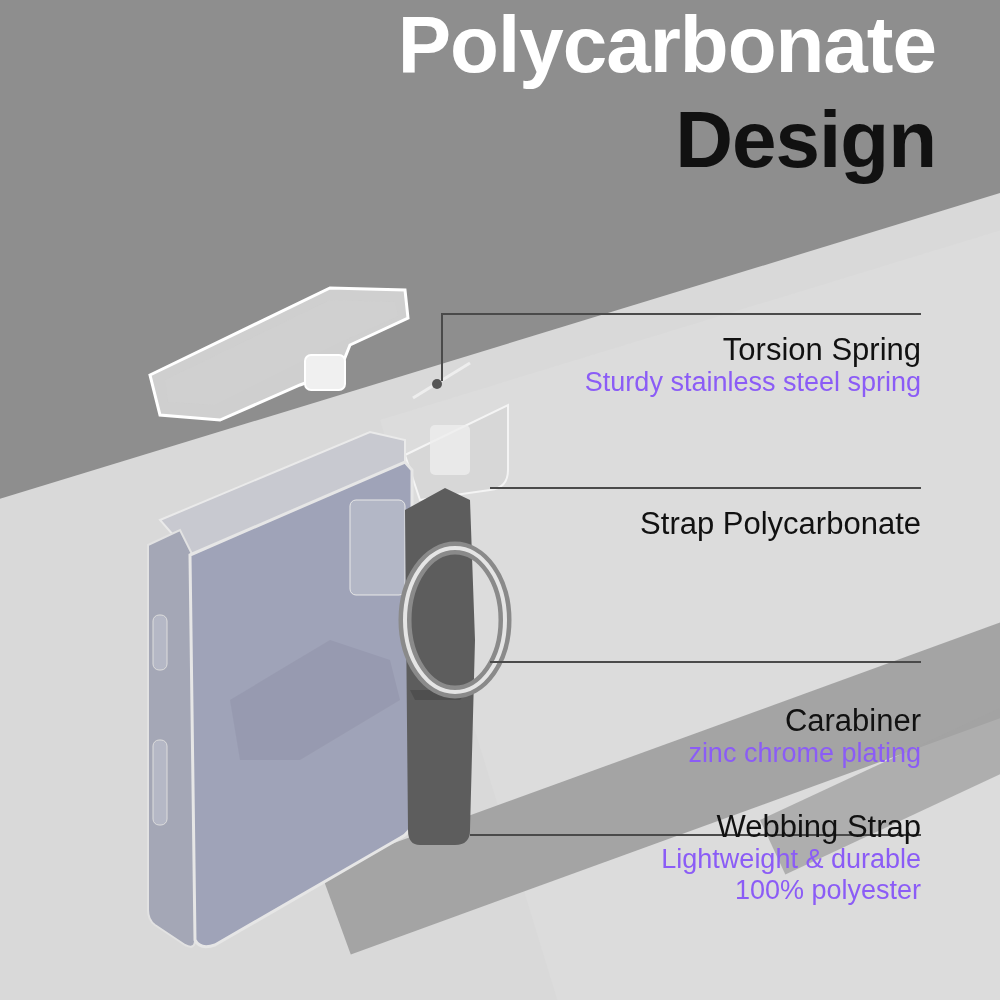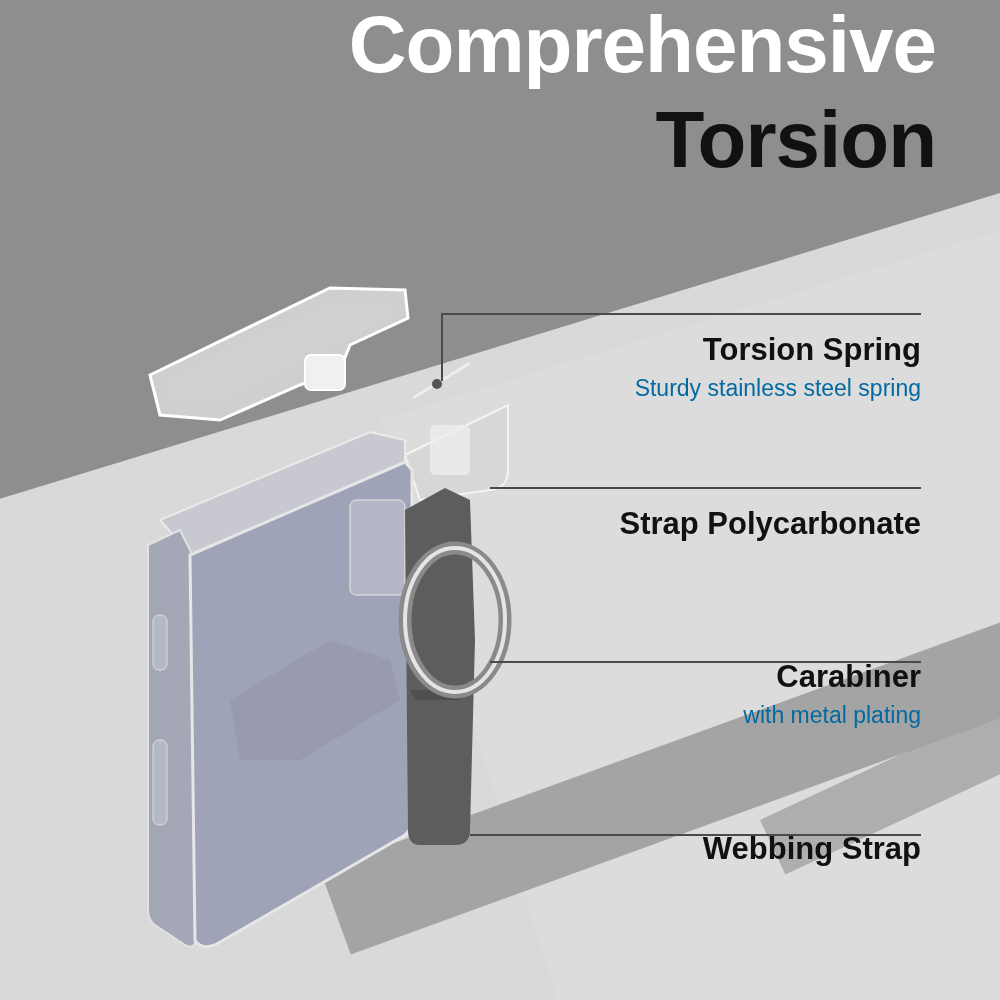--- a/index.html
+++ b/index.html
@@ -8,40 +8,40 @@
   .bg-light { position:absolute; left:-200px; top:560px; width:1600px; height:1000px; background:#d9d9d9; transform:rotate(-17deg); transform-origin:0 0; }
   .bg-light2 { position:absolute; left:380px; top:420px; width:1200px; height:900px; background:#dcdcdc; transform:rotate(-17deg); transform-origin:0 0; }
   .shadow-band { position:absolute; left:320px; top:870px; width:900px; height:90px; background:#9a9a9a; transform:rotate(-20deg); transform-origin:0 0; opacity:.85; }
   .shadow-band2 { position:absolute; left:760px; top:820px; width:400px; height:60px; background:#a2a2a2; transform:rotate(-25deg); transform-origin:0 0; opacity:.8; }
 
   .title { position:absolute; right:64px; text-align:right; font-weight:700; font-size:80px; line-height:1; letter-spacing:-1px; }
   .title.l1 { top:5px; color:#ffffff; }
   .title.l2 { top:100px; color:#111111; }
 
   .feature { position:absolute; right:79px; text-align:right; color:#111; }
-  .feature .name { font-weight:700; font-size:31px; line-height:1.1; }
-  .feature .desc { font-size:23px; line-height:31px; color:#0369a1; margin-top:6px; }
+  .feature .name { font-weight:400; font-size:31px; line-height:1.1; }
+  .feature .desc { font-size:27px; line-height:31px; color:#8b5cf6; }
 
   .line { position:absolute; height:2px; background:#4a4a4a; }
   .vline { position:absolute; width:2px; background:#4a4a4a; }
 
   .product { position:absolute; left:0; top:0; width:1000px; height:1000px; }
 </style>
 </head>
 <body>
 
 <div class="bg">
   <div class="bg-light"></div>
   <div class="bg-light2"></div>
   <div class="shadow-band"></div>
   <div class="shadow-band2"></div>
 </div>
 
-<div class="title l1">Comprehensive</div>
-<div class="title l2">Torsion</div>
+<div class="title l1">Polycarbonate</div>
+<div class="title l2">Design</div>
 
 <svg class="product" viewBox="0 0 1000 1000">
 
   <g>
     <path d="M150 375 L330 288 L405 290 L408 318 L350 345 L340 370 L300 385 L220 420 L160 415 Z" fill="#e4e4e4" fill-opacity=".75" stroke="#ffffff" stroke-width="3"></path>
     <path d="M165 380 L330 300 L395 302 L398 316 L345 340 L215 405 L168 402 Z" fill="#d0d0d0" fill-opacity=".6"></path>
     <rect x="305" y="355" width="40" height="35" rx="6" fill="#f0f0f0" stroke="#fff" stroke-width="2"></rect>
   </g>
 
   <g>
@@ -83,22 +83,26 @@
 
 <div class="feature" style="top:333px;">
   <div class="name">Torsion Spring</div>
   <div class="desc">Sturdy stainless steel spring</div>
 </div>
 
 <div class="feature" style="top:507px;">
   <div class="name">Strap Polycarbonate</div>
 </div>
 
-<div class="feature" style="top:660px;">
+<div class="feature" style="top:704px;">
   <div class="name">Carabiner</div>
   <div class="desc">
-    <div>with metal plating</div>
+    <div>zinc chrome plating</div>
   </div>
 </div>
 
-<div class="feature" style="top:832px;">
+<div class="feature" style="top:810px;">
   <div class="name">Webbing Strap</div>
+  <div class="desc">
+    <div>Lightweight &amp; durable</div>
+    <div>100% polyester</div>
+  </div>
 </div>
 
 </body></html>

